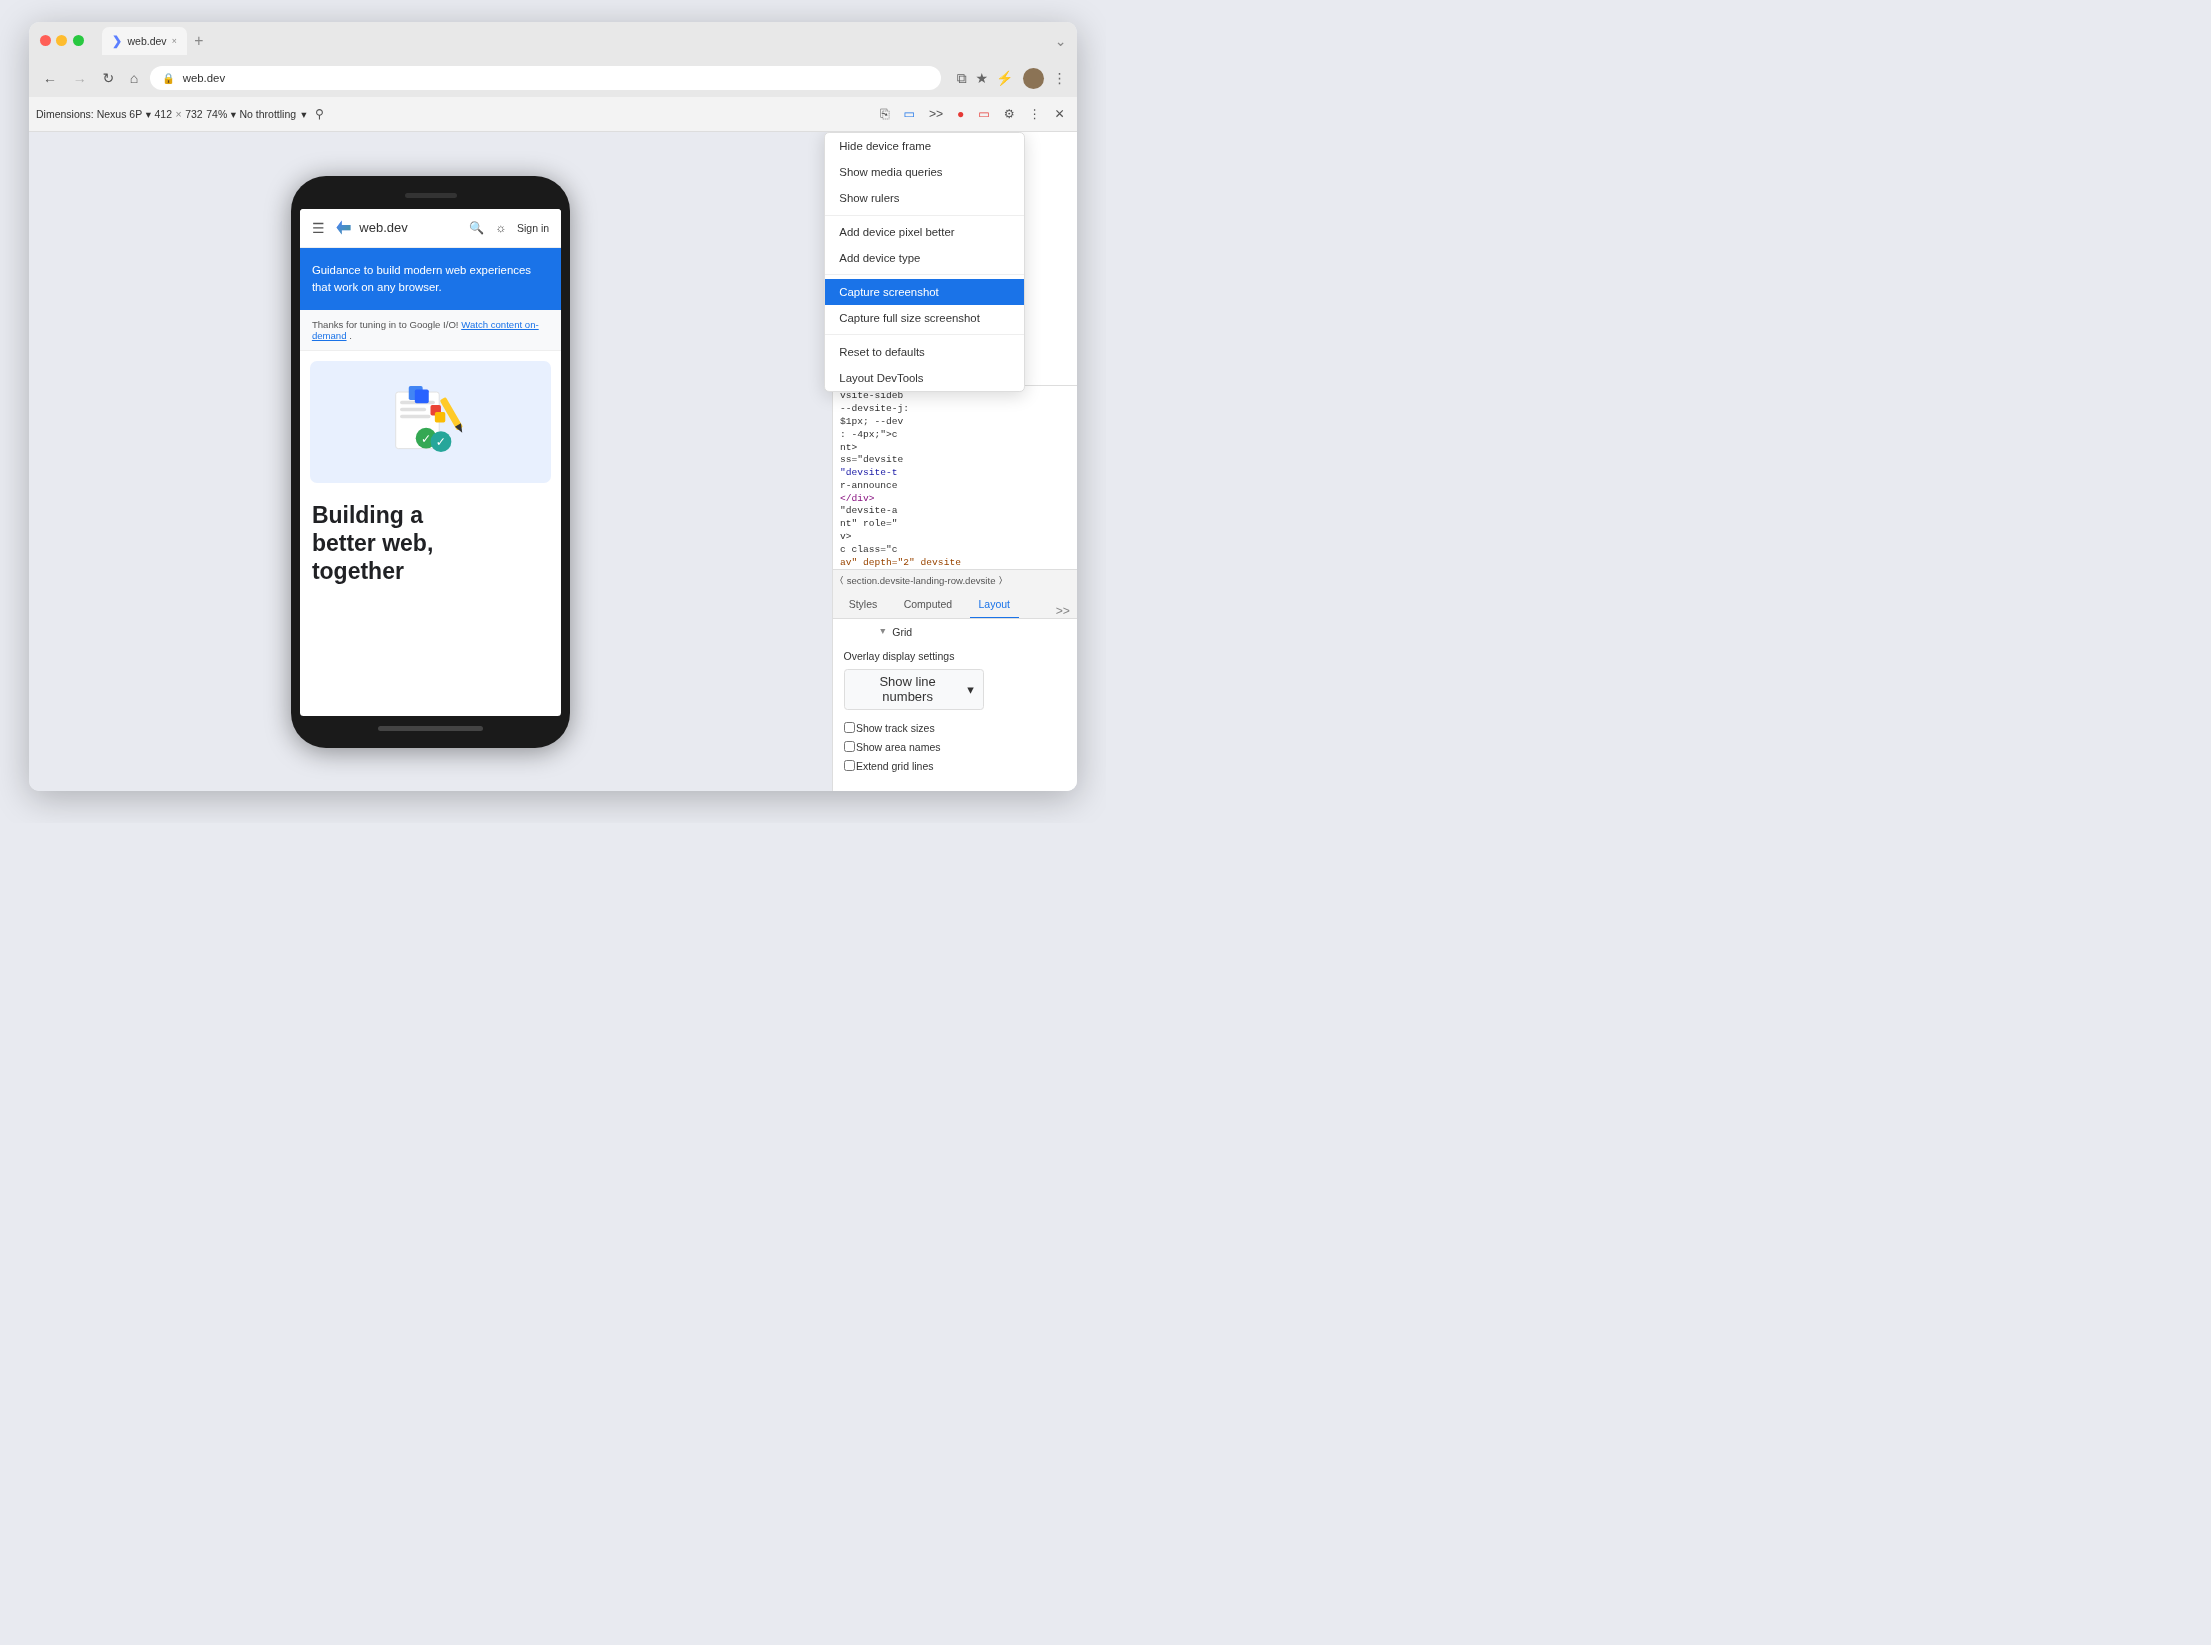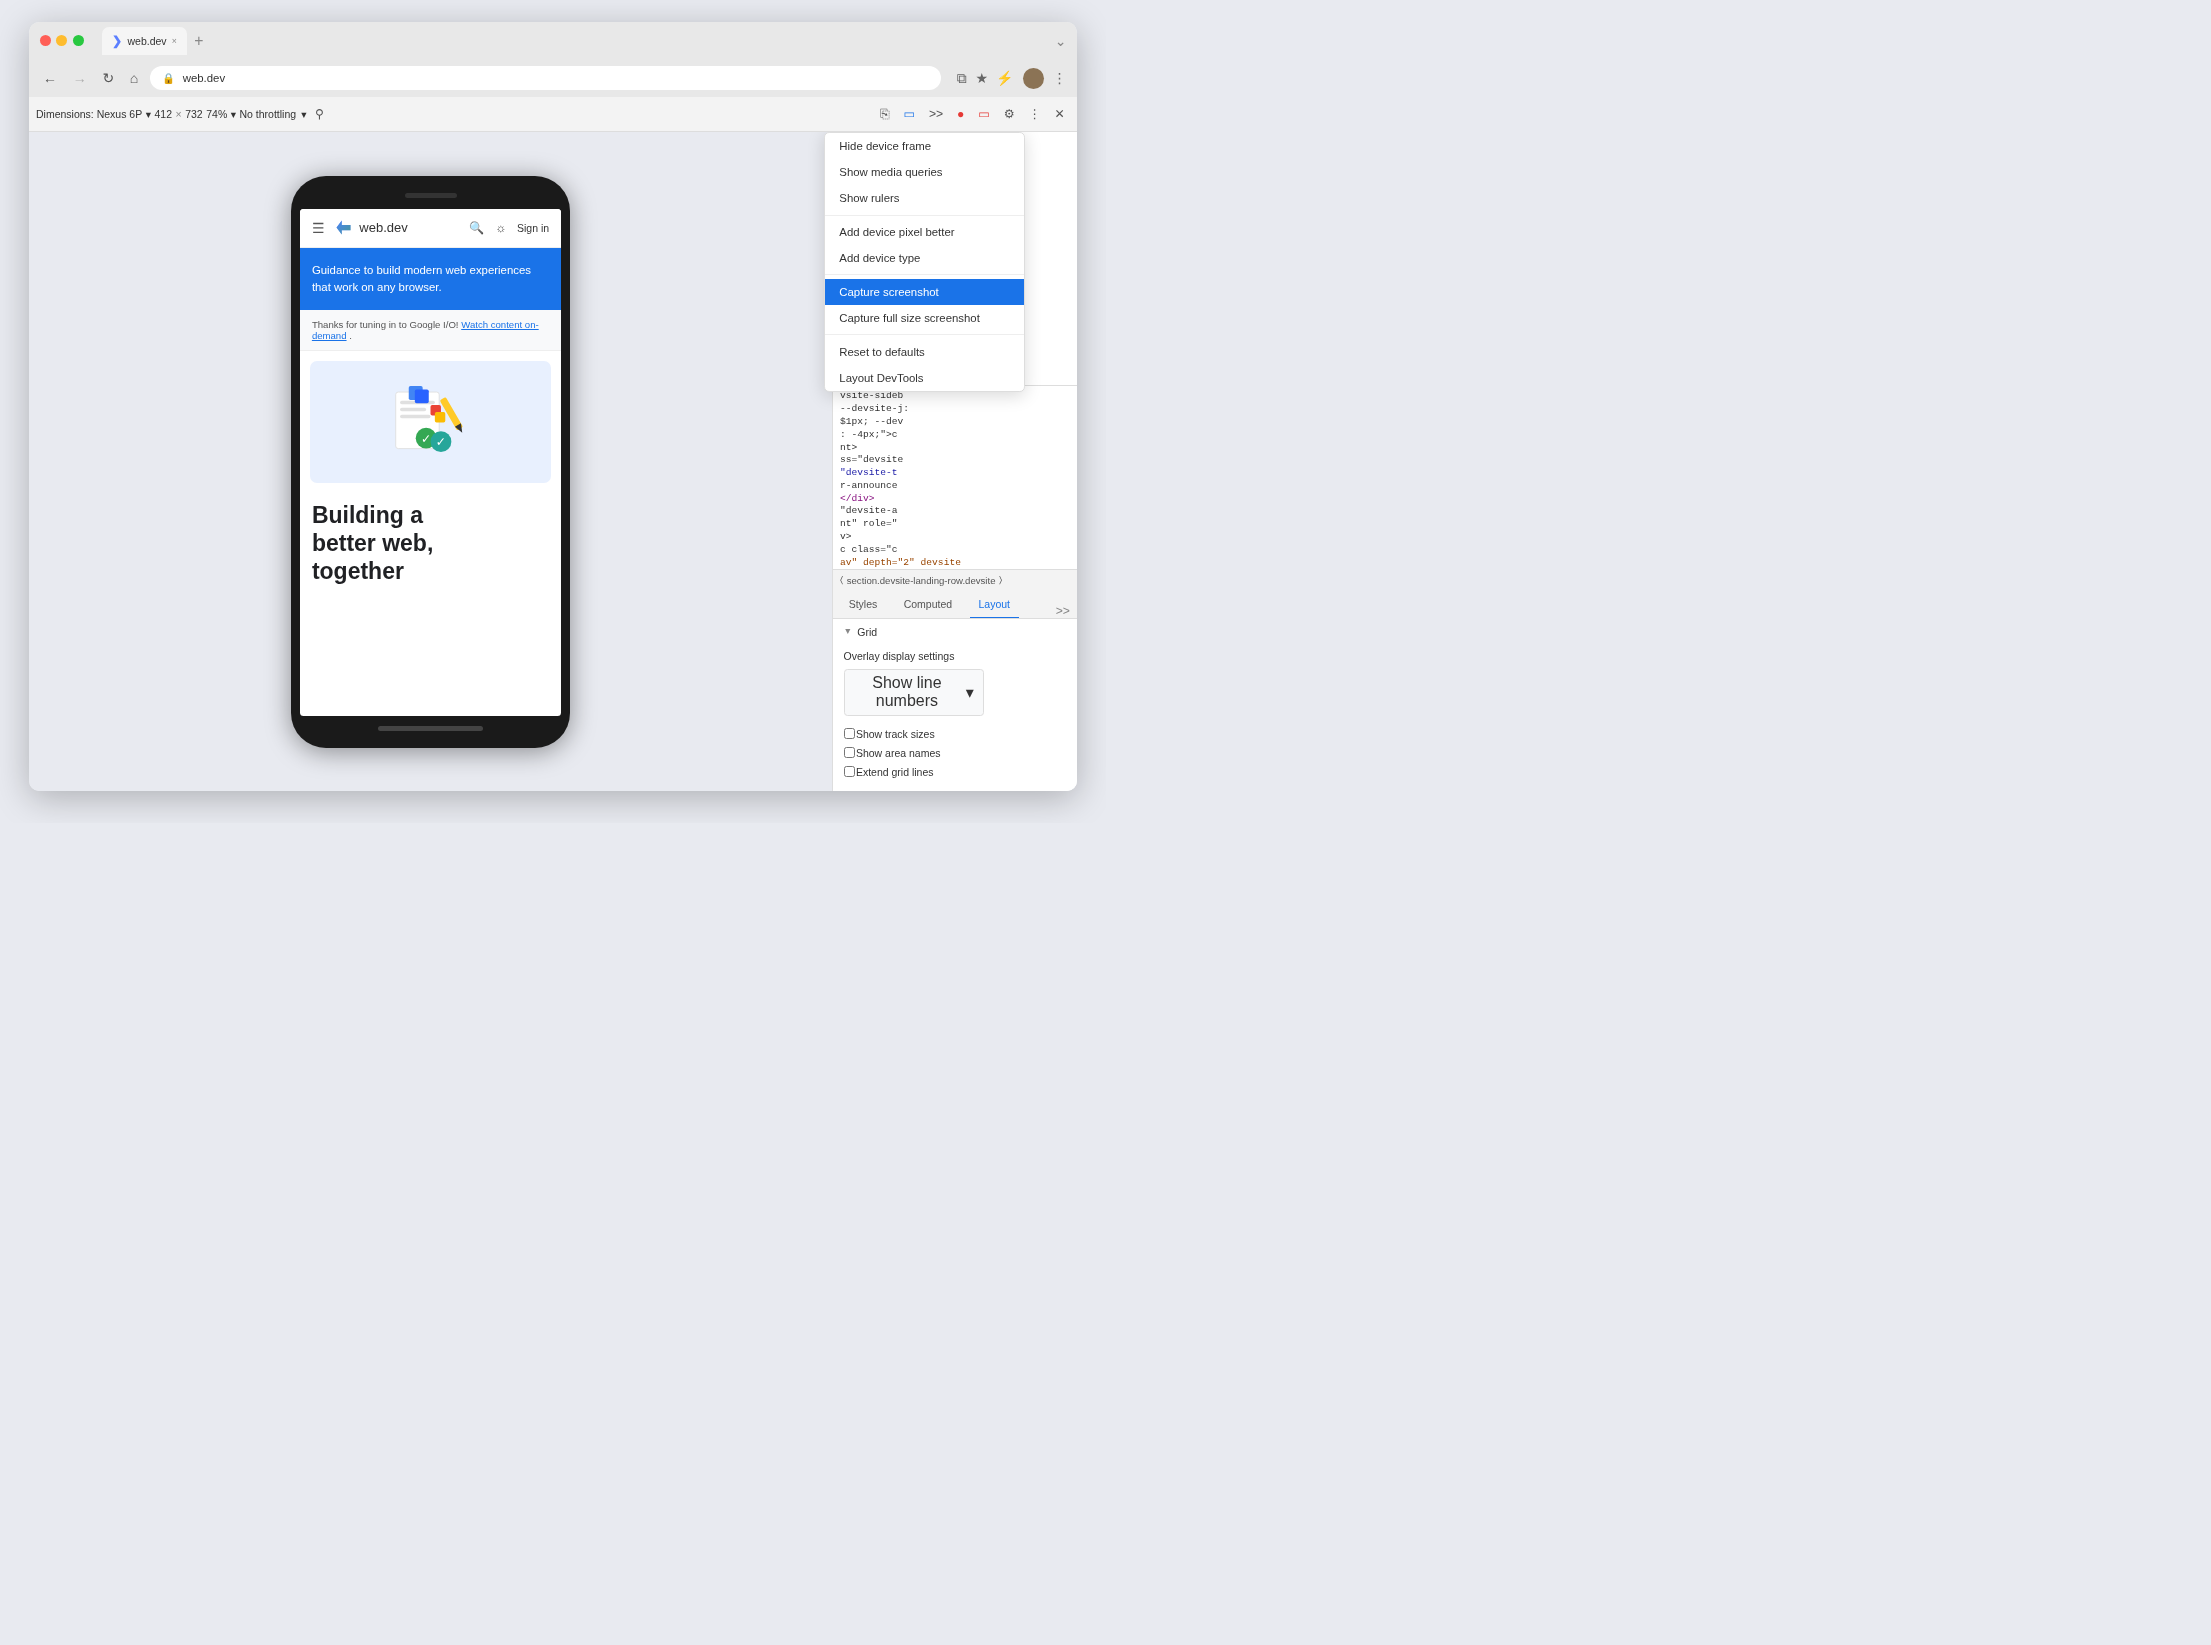--- a/index.html
+++ b/index.html
@@ -423,20 +423,21 @@
       background: #fff;
     }
     .layout-section-header {
       padding: 7px 10.5px;
       font-size: 10.5px;
       color: #333;
       font-weight: 500;
       display: flex;
       align-items: flex-start;
       gap: 5.2px;
+      margin-left: 35px;
     }
     .layout-section-header::before {
       content: '▼';
       font-size: 8.7px;
       color: #888;
     }
 
     .overlay-settings {
       padding: 5.2px 10.5px 10.5px;
     }
@@ -447,21 +448,21 @@
     }
 
     .dropdown-btn {
       display: flex;
       align-items: center;
       gap: 5.2px;
       background: #f8f9fa;
       border: 0.9px solid #ddd;
       border-radius: 3.5px;
       padding: 4.4px 8.7px;
-      font-size: 16px;
+      font-size: 13px;
       color: #333;
       cursor: pointer;
       width: 140px;
       justify-content: space-between;
       margin-bottom: 8.7px;
     }
 
     .checkbox-row {
       display: flex;
       align-items: center;

